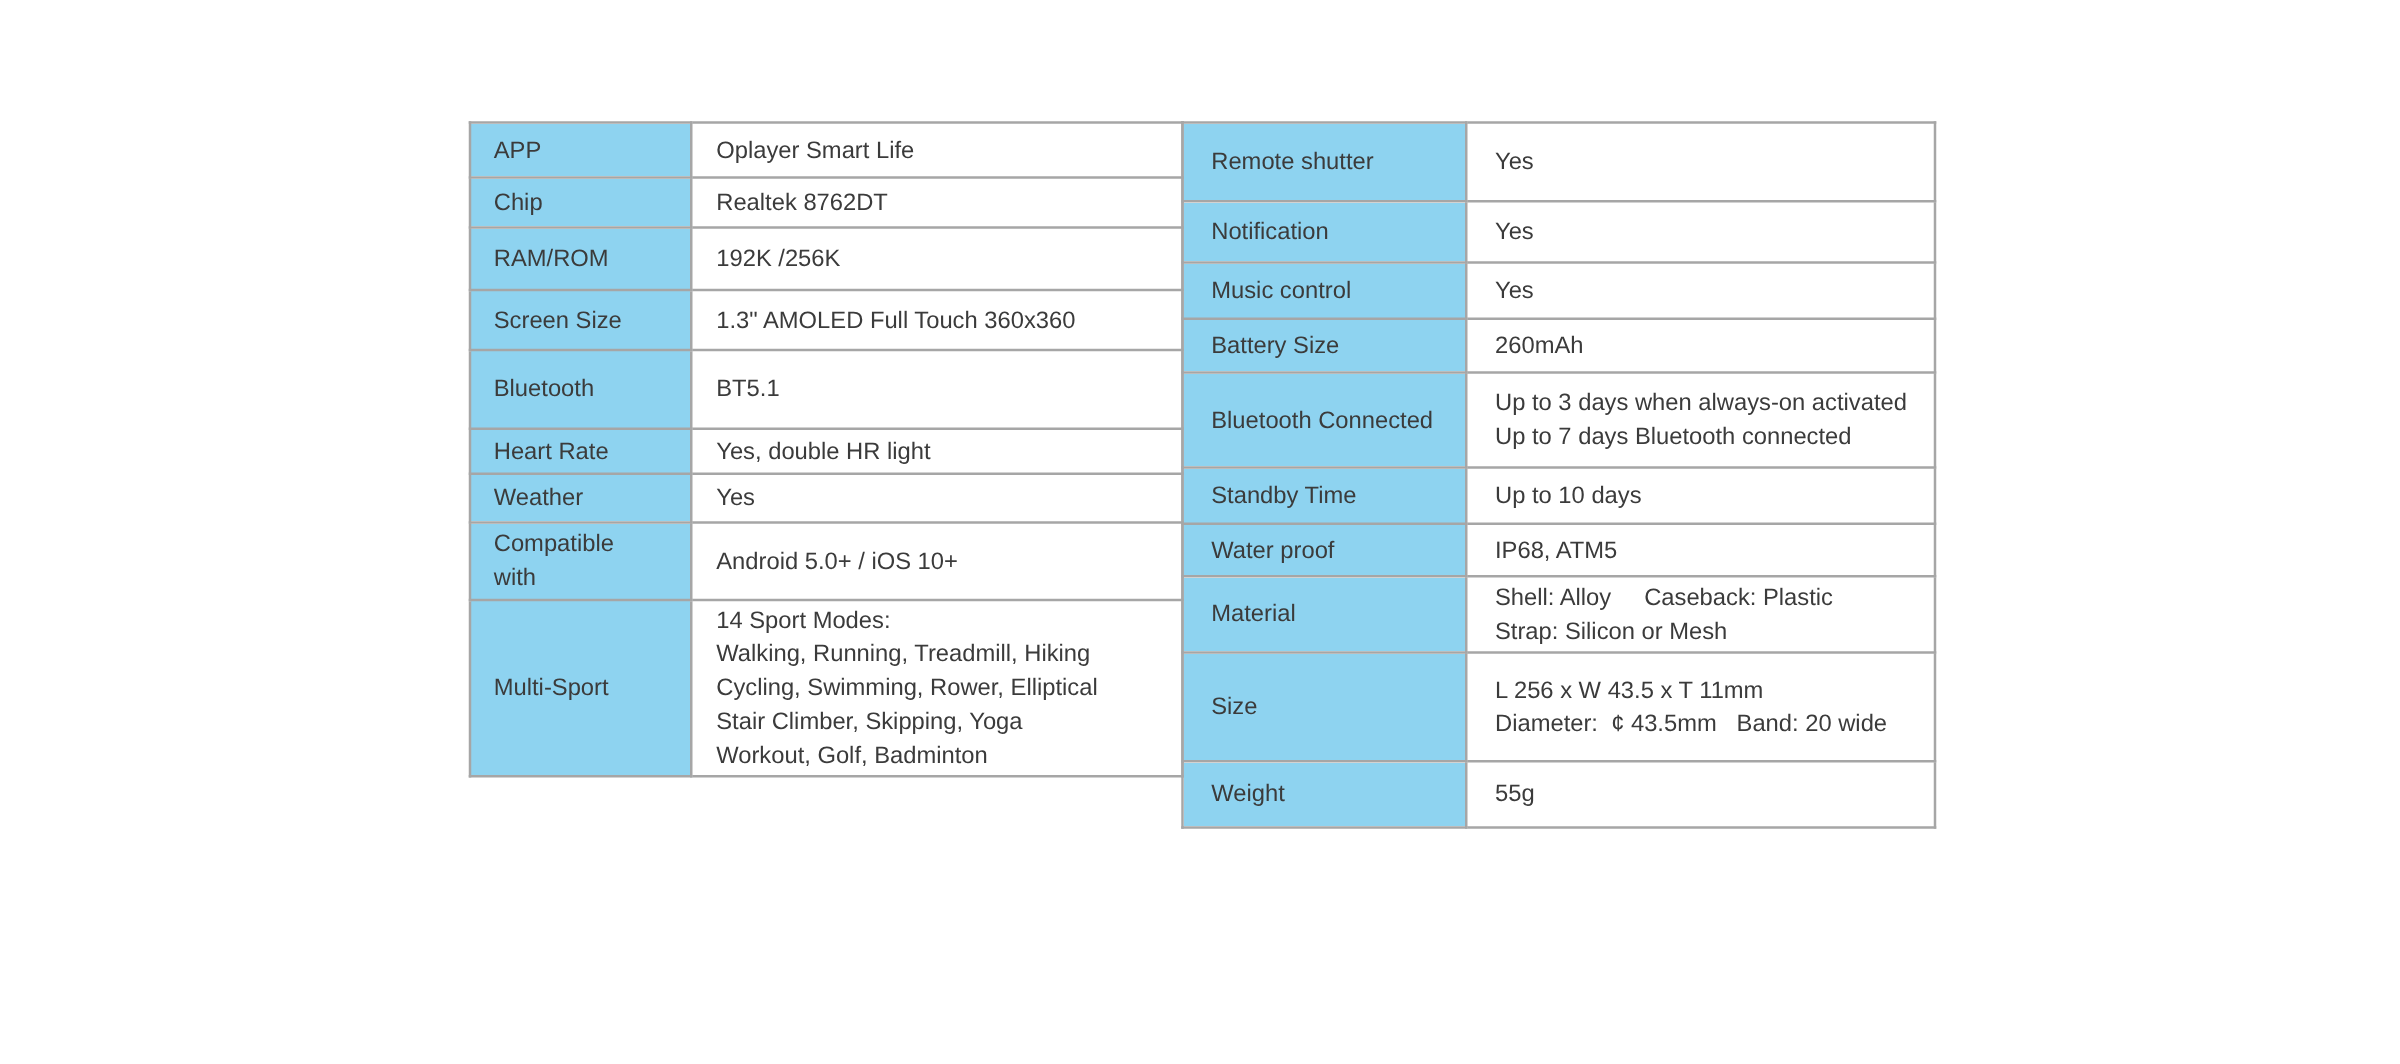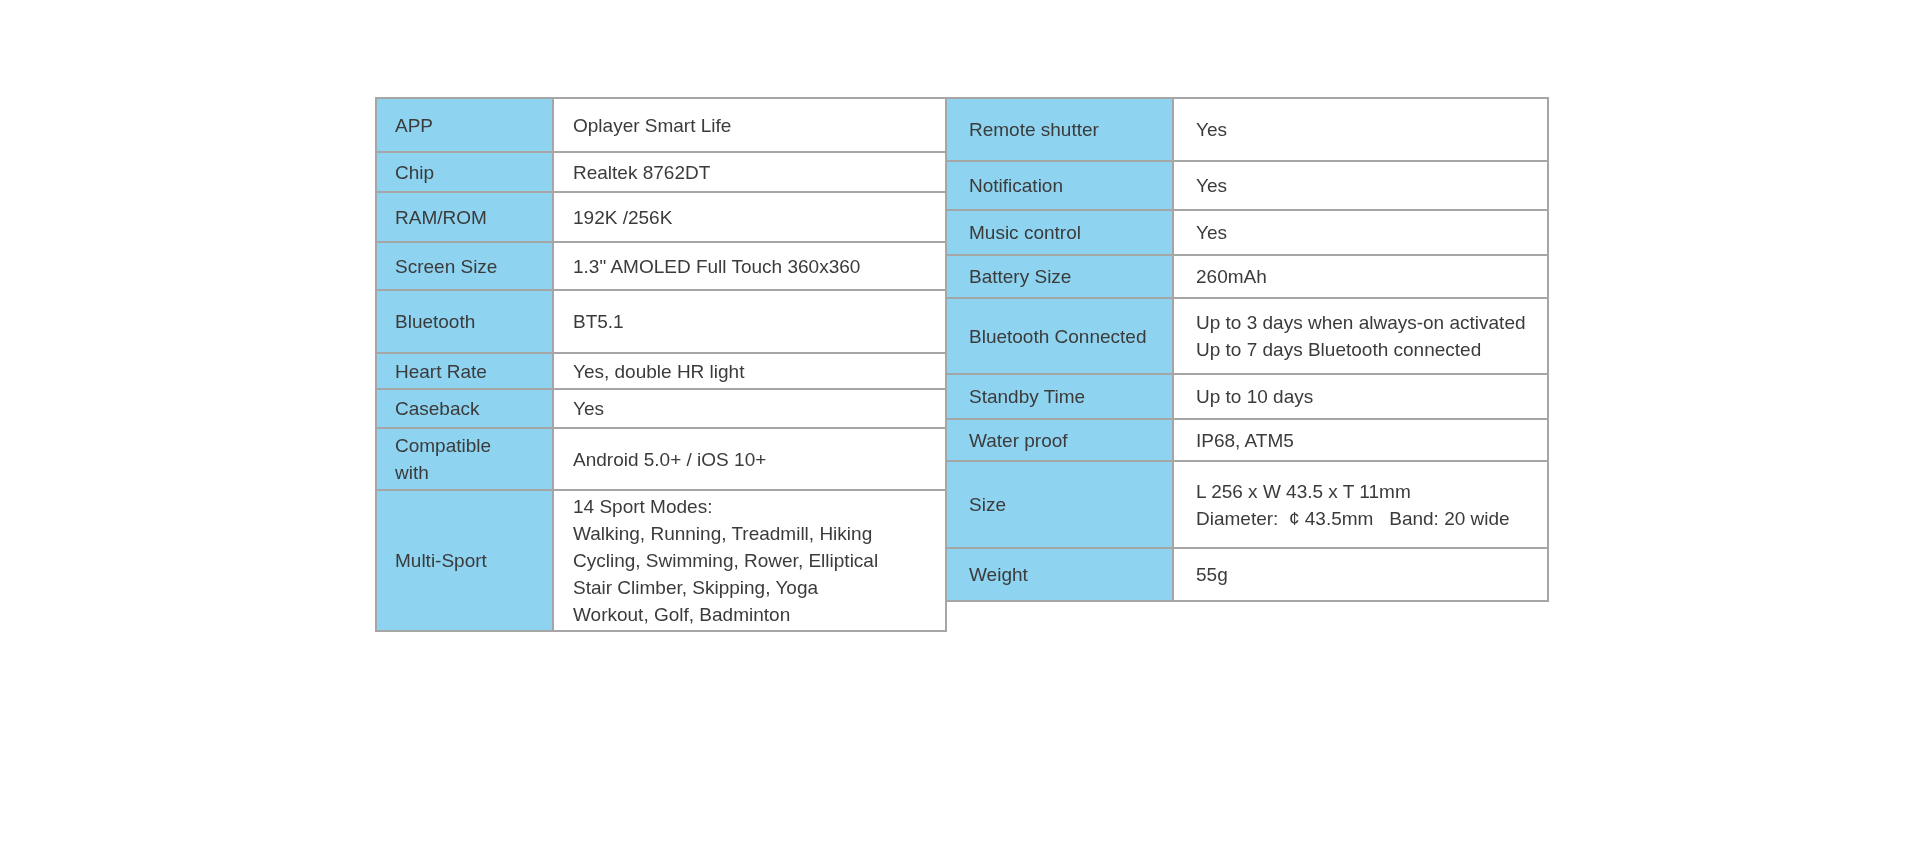--- a/index.html
+++ b/index.html
@@ -45,21 +45,21 @@
 </style>
 </head>
 <body>
 
 <table class="spec" id="left-table">
   <colgroup>
     <col style="width:177px">
     <col style="width:393px">
   </colgroup>
   <tbody>
-    <tr style="height:54px">
+    <tr style="height:44px">
       <td class="label">APP</td>
       <td class="value">Oplayer Smart Life</td>
     </tr>
     <tr style="height:40px">
       <td class="label">Chip</td>
       <td class="value">Realtek 8762DT</td>
     </tr>
     <tr style="height:50px">
       <td class="label">RAM/ROM</td>
       <td class="value">192K /256K</td>
@@ -70,21 +70,21 @@
     </tr>
     <tr style="height:63px">
       <td class="label">Bluetooth</td>
       <td class="value">BT5.1</td>
     </tr>
     <tr style="height:36px">
       <td class="label">Heart Rate</td>
       <td class="value">Yes, double HR light</td>
     </tr>
     <tr style="height:39px">
-      <td class="label">Caseback</td>
+      <td class="label">Weather</td>
       <td class="value">Yes</td>
     </tr>
     <tr style="height:62px">
       <td class="label">Compatible
 with</td>
       <td class="value">Android 5.0+ / iOS 10+</td>
     </tr>
     <tr style="height:138px">
       <td class="label">Multi-Sport</td>
       <td class="value">14 Sport Modes:
@@ -124,20 +124,25 @@
 Up to 7 days Bluetooth connected</td>
     </tr>
     <tr style="height:45px">
       <td class="label">Standby Time</td>
       <td class="value">Up to 10 days</td>
     </tr>
     <tr style="height:42px">
       <td class="label">Water proof</td>
       <td class="value">IP68, ATM5</td>
     </tr>
+    <tr style="height:61px">
+      <td class="label">Material</td>
+      <td class="value">Shell: Alloy&nbsp;&nbsp;&nbsp;&nbsp;&nbsp;Caseback: Plastic
+Strap: Silicon or Mesh</td>
+    </tr>
     <tr style="height:87px">
       <td class="label">Size</td>
       <td class="value">L 256 x W 43.5 x T 11mm
 Diameter:&nbsp; ¢ 43.5mm&nbsp;&nbsp;&nbsp;Band: 20 wide</td>
     </tr>
     <tr style="height:53px">
       <td class="label">Weight</td>
       <td class="value">55g</td>
     </tr>
   </tbody>

